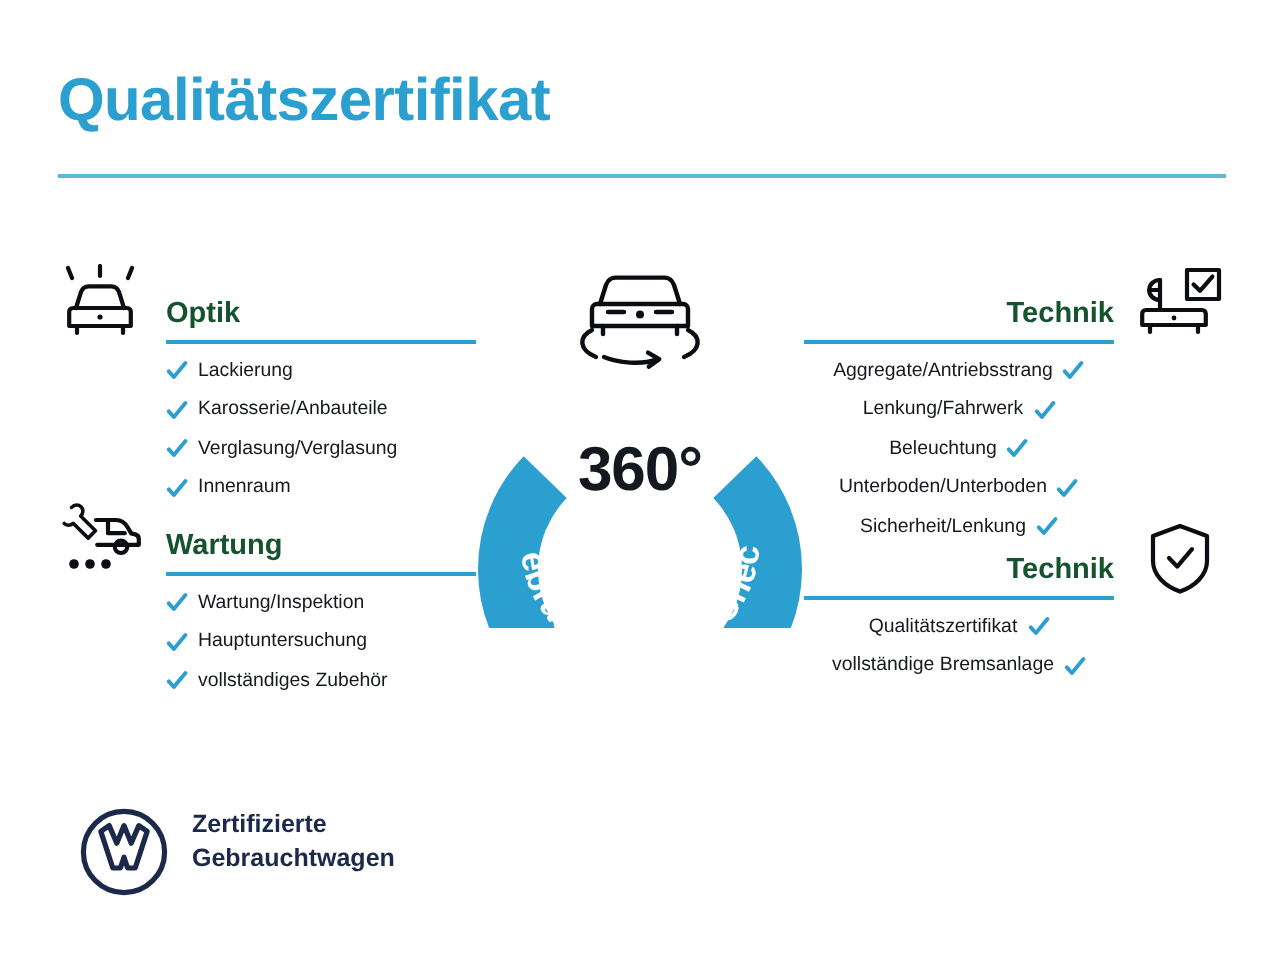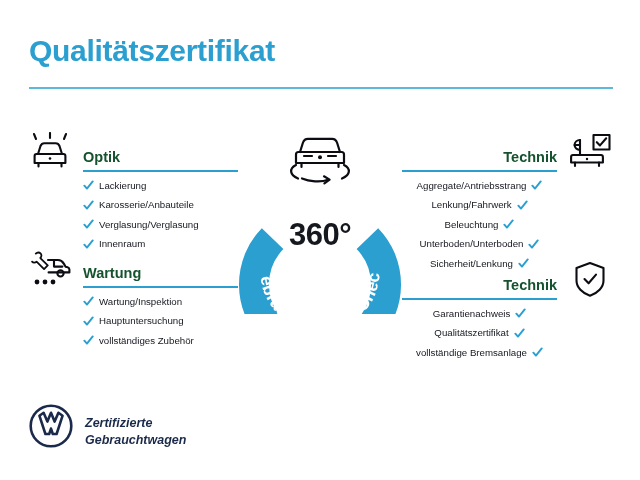--- a/index.html
+++ b/index.html
@@ -131,25 +131,24 @@
     text-align: center;
     font-size: 31px;
     font-weight: bold;
     color: #15181f;
     letter-spacing: -0.5px;
   }
 
   
   .brand {
     position: absolute;
-    left: 29px;
+    left: 40px;
     top: 404px;
     display: flex;
-    align-items: flex-end;
-    font-style: italic;
+    align-items: flex-start;
   }
   .brand-mark {
     width: 44px;
     height: 44px;
     flex: 0 0 auto;
   }
   .brand-text {
     margin-left: 12px;
     font-size: 12.5px;
     font-weight: bold;
@@ -327,28 +326,20 @@
         <svg viewBox="0 0 44 40" width="44" height="40" fill="none" stroke="#0b0d12" stroke-width="2.1" stroke-linecap="round" stroke-linejoin="round">
           <path d="M22 3 L35.5 8 L35.5 20.5 C35.5 27.5 29.6 33.1 22 35.8 C14.4 33.1 8.5 27.5 8.5 20.5 L8.5 8 Z"></path>
           <path d="M16.5 19 L20.6 23.3 L28 14.6"></path>
         </svg>
       </span>
       <span class="head-title">Technik</span>
       <span class="head-rule"></span>
     </div>
     <ul class="check-list">
       <li>
-        <span>Garantienachweis</span>
-        <span class="chk">
-            <svg viewBox="0 0 12 12">
-              <path d="M1.5 6.2 L4.3 9.3 L10.6 1.6" fill="none" stroke="currentColor" stroke-width="2.1" stroke-linecap="round" stroke-linejoin="round"></path>
-            </svg>
-          </span>
-      </li>
-      <li>
         <span>Qualitätszertifikat</span>
         <span class="chk">
             <svg viewBox="0 0 12 12">
               <path d="M1.5 6.2 L4.3 9.3 L10.6 1.6" fill="none" stroke="currentColor" stroke-width="2.1" stroke-linecap="round" stroke-linejoin="round"></path>
             </svg>
           </span>
       </li>
       <li>
         <span>vollständige Bremsanlage</span>
         <span class="chk">

